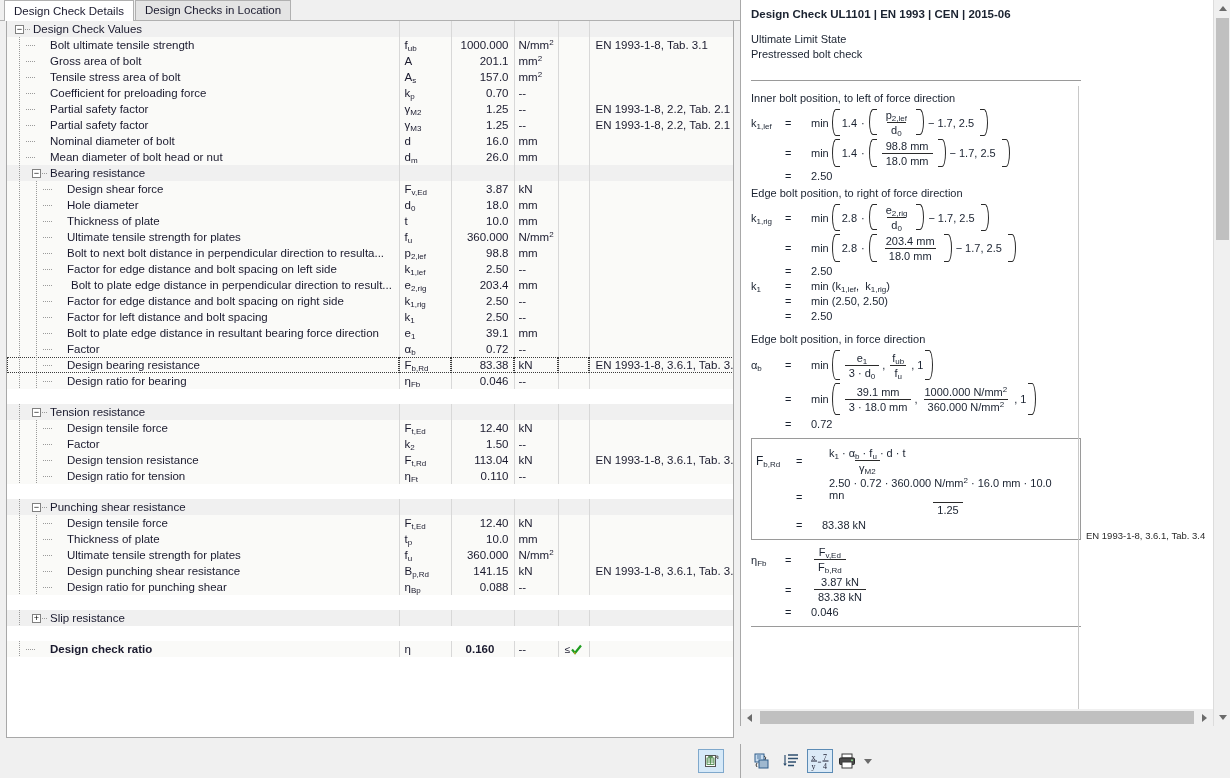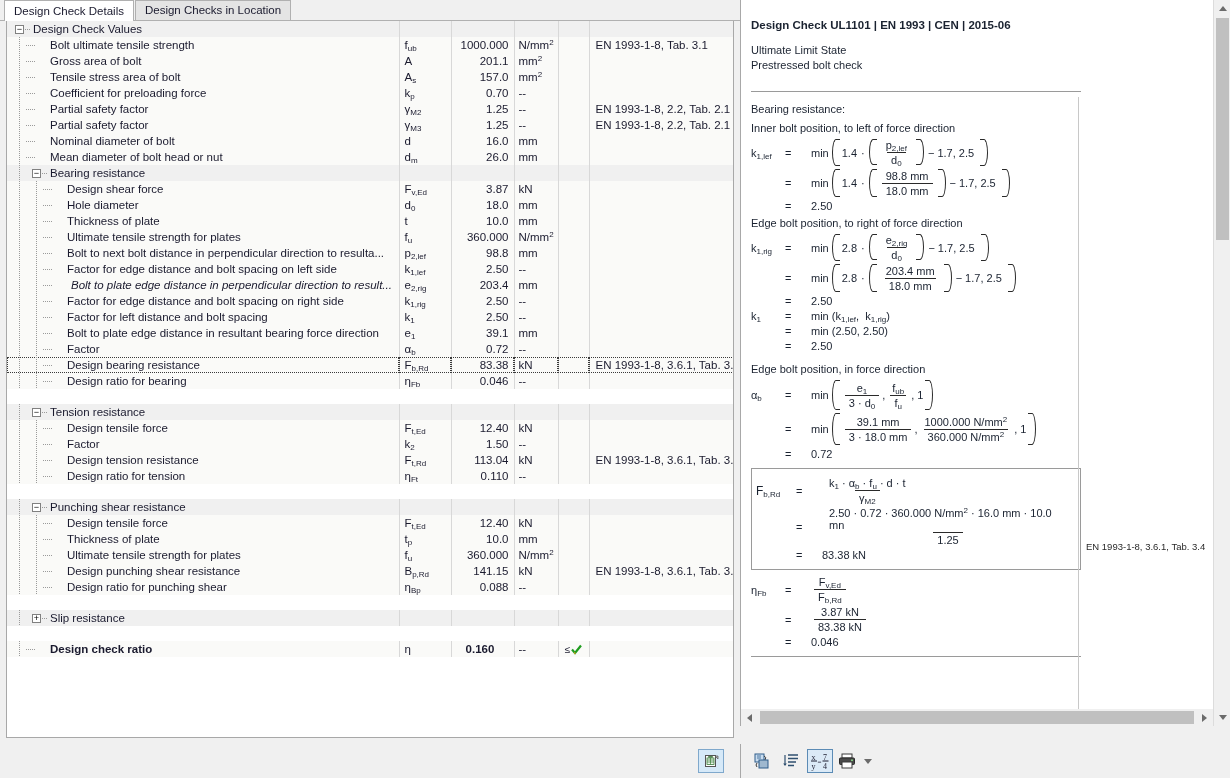--- a/index.html
+++ b/index.html
@@ -130,21 +130,21 @@
     position: relative;
     display:flex; flex-direction:column;
   }
   #doc-outer {
     position:absolute; left:0; top:0; right:0; bottom:52px;
     background:#ffffff;
     border-left:1px solid #a8a8a8;
     overflow:hidden;
   }
   #doc {
-    position:absolute; left:0; top:11px;
+    position:absolute; left:0; top:0;
     width:472px; height:726px;
     padding: 8px 0 0 10px;
     font-size:11px;
     color:#1a2230;
     overflow:hidden;
   }
   #doc-title { font-weight:bold; font-size:11.5px; margin-bottom:12px; }
   .doc-sub { line-height:15px; }
   .hr-wide { border-top:1px solid #9a9a9a; width:330px; margin:18px 0 10px 0; }
   .hr-bottom { border-top:1px solid #9a9a9a; width:330px; margin:8px 0 0 0; }
@@ -460,21 +460,21 @@
                 <td class="c-unit">--</td>
                 <td class="c-note"></td>
                 <td class="c-ref"></td>
               </tr>
               <tr class="data">
                 <td class="c-label">
                   <div class="tcell">
                     <div class="vline" style="left: 12px;"></div>
                     <div class="vline" style="left: 29px;"></div>
                     <div class="hline" style="left: 36px; width: 10px;"></div>
-                    <span class="lbl" style="left: 64px; font-style: italic;">Bolt to plate edge distance in perpendicular direction to result...</span>
+                    <span class="lbl" style="left: 64px;">Bolt to plate edge distance in perpendicular direction to result...</span>
                   </div>
                 </td>
                 <td class="c-sym">e<sub>2,rig</sub></td>
                 <td class="c-val">203.4</td>
                 <td class="c-unit">mm</td>
                 <td class="c-note"></td>
                 <td class="c-ref"></td>
               </tr>
               <tr class="data">
                 <td class="c-label">
@@ -822,21 +822,20 @@
 
     <div id="doc-outer">
       <div id="doc">
 
         <div id="doc-title">Design Check UL1101 | EN 1993 | CEN | 2015-06</div>
         <div class="doc-sub">Ultimate Limit State</div>
         <div class="doc-sub">Prestressed bolt check</div>
 
         <div class="hr-wide"></div>
 
-        <div class="sect-text">Bearing resistance:</div>
         <div class="sect-text">Inner bolt position, to left of force direction</div>
 
         <div class="eq">
           <div class="eq-lhs">k<sub>1,lef</sub></div>
           <div class="eq-eq">=</div>
           <div class="eq-rhs">
             <span class="minlab">min</span>
             <span class="pl"></span>
             <span>1.4</span>
               <span class="dot">·</span>

